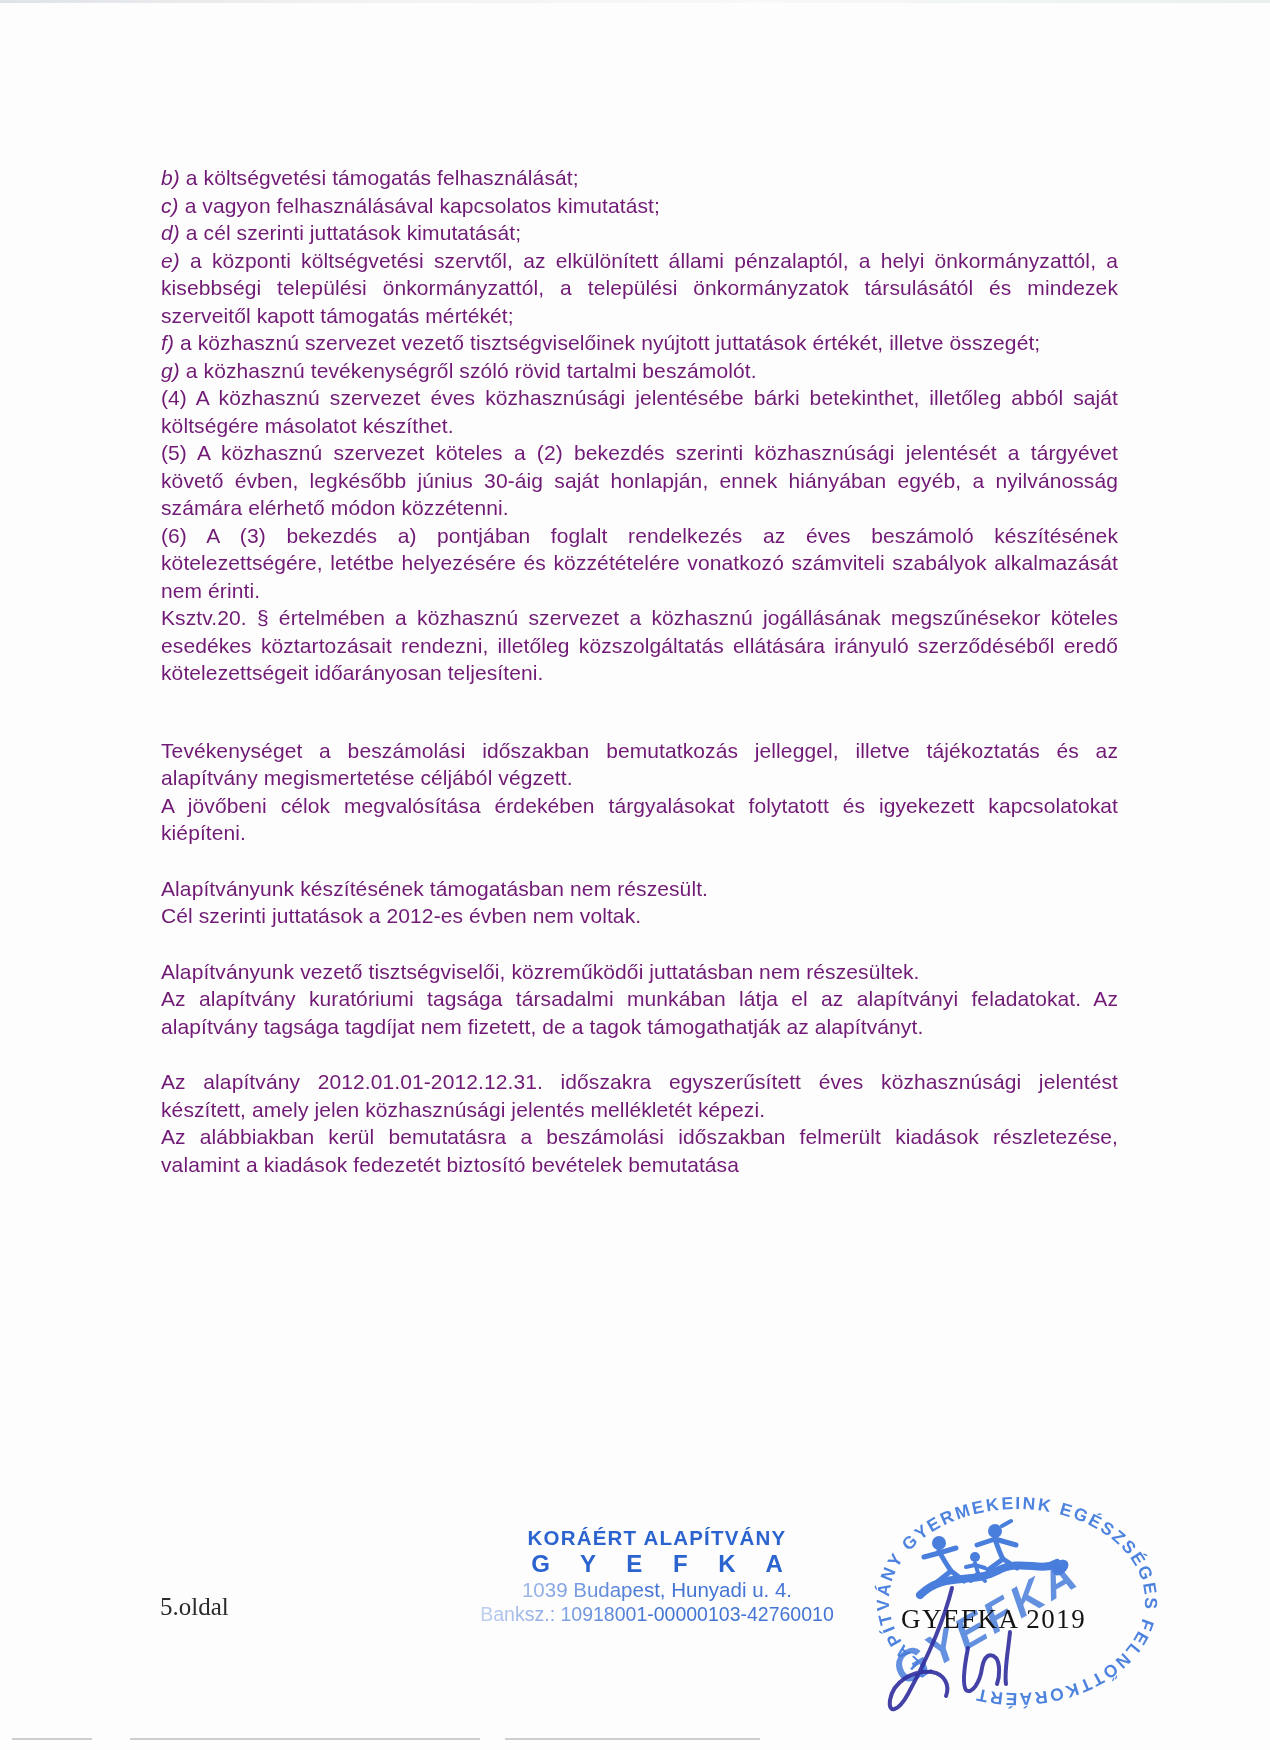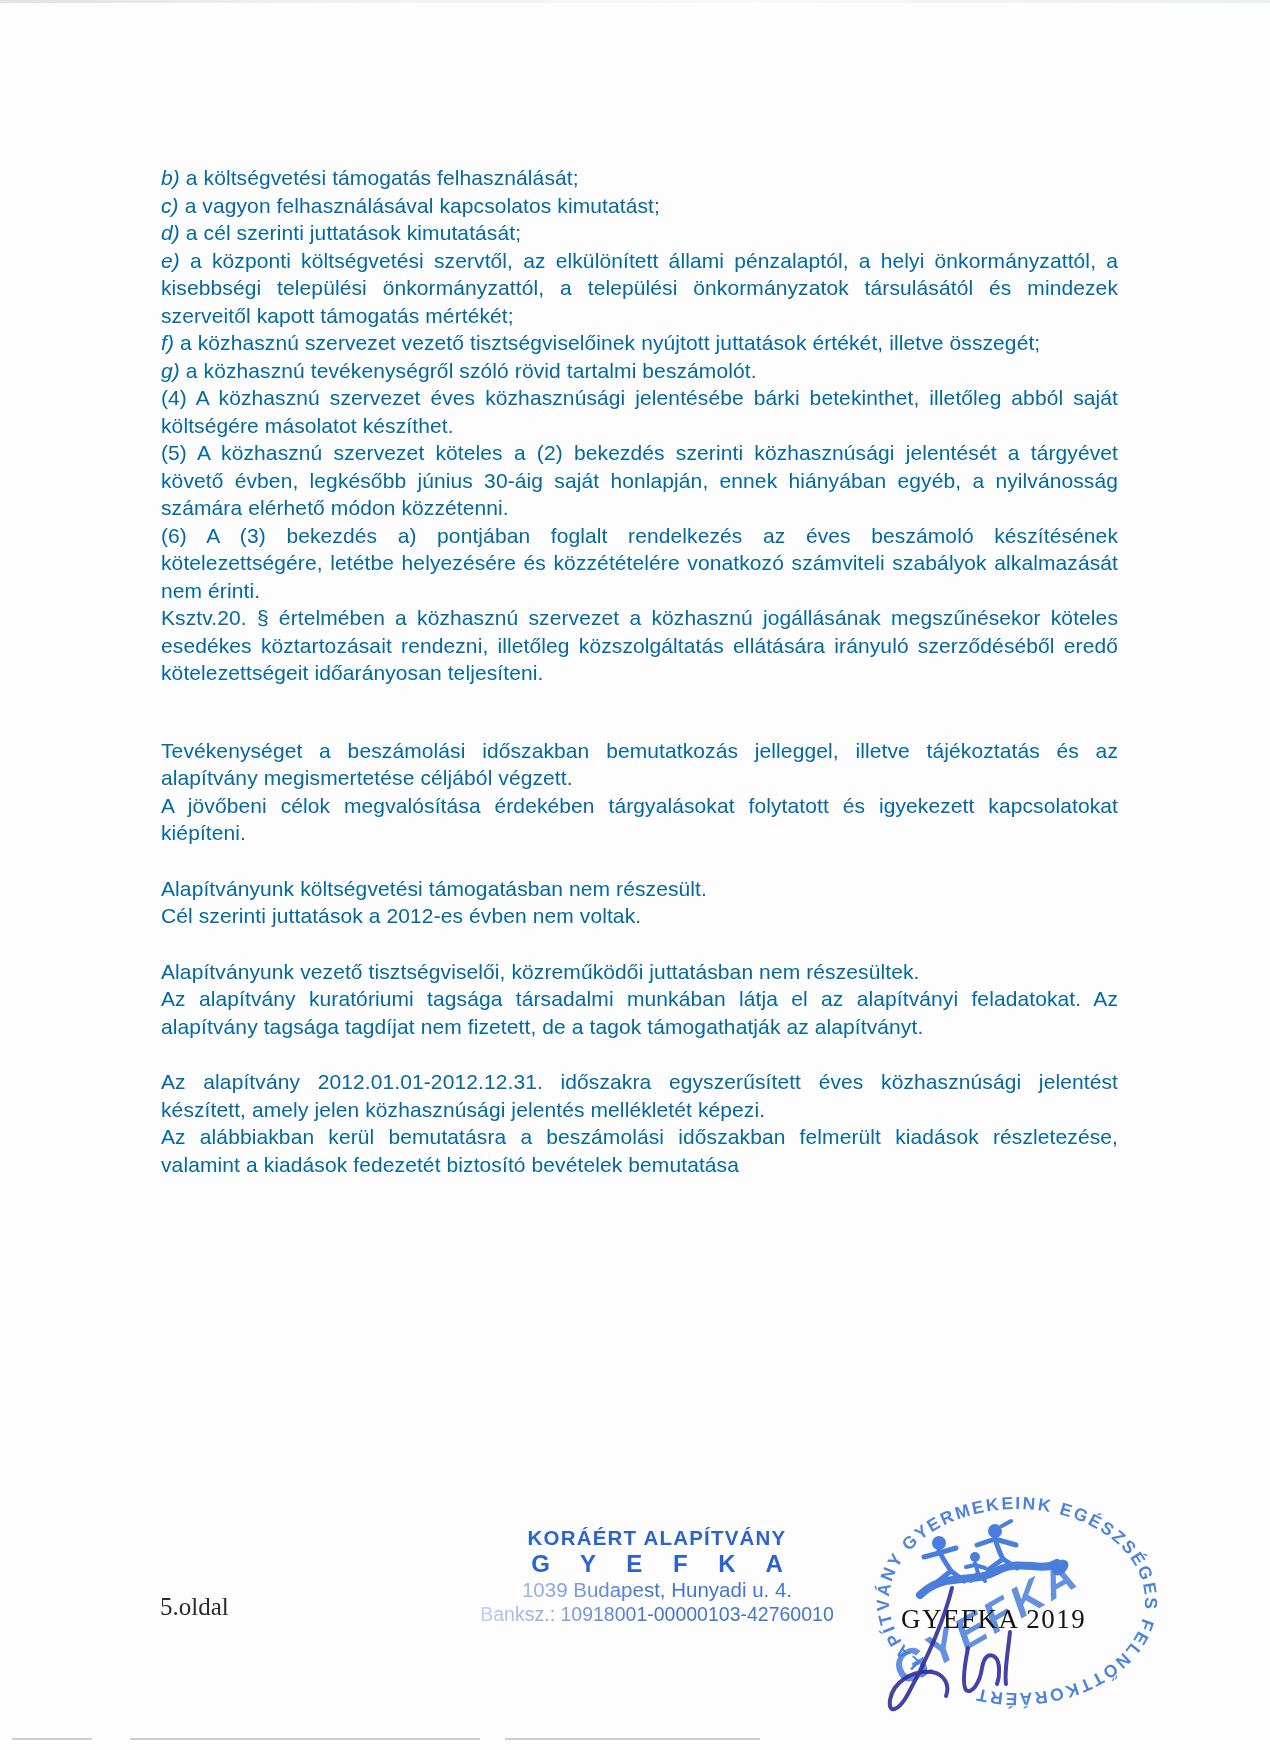--- a/index.html
+++ b/index.html
@@ -15,21 +15,21 @@
     opacity:.55;
   }
   .scan-bottom-line { position:absolute; top:1738px; height:2px; background:#aeb3b8; opacity:.6; }
   .seg1 { left:12px;  width:80px; }
   .seg2 { left:130px; width:350px; }
   .seg3 { left:505px; width:255px; }
 
   
   .doc-body {
     position:absolute; left:161px; top:164px; width:957px;
-    color:#0369a1; font-size:21px; line-height:27.5px;
+    color:#701a75; font-size:21px; line-height:27.5px;
     text-align:justify; letter-spacing:.1px;
   }
   .doc-body p { margin:0; }
   .doc-body p.gap-small { margin-top:28px; }
   .doc-body p.gap-large { margin-top:50px; }
   .doc-body em { font-style:italic; }
 
   
   .page-label {
     position:absolute; left:160px; top:1593px;
@@ -72,21 +72,21 @@
       <p><em>d) </em>a cél szerinti juttatások kimutatását;</p>
       <p><em>e) </em>a központi költségvetési szervtől, az elkülönített állami pénzalaptól, a helyi önkormányzattól, a kisebbségi települési önkormányzattól, a települési önkormányzatok társulásától és mindezek szerveitől kapott támogatás mértékét;</p>
       <p><em>f) </em>a közhasznú szervezet vezető tisztségviselőinek nyújtott juttatások értékét, illetve összegét;</p>
       <p><em>g) </em>a közhasznú tevékenységről szóló rövid tartalmi beszámolót.</p>
       <p>(4) A közhasznú szervezet éves közhasznúsági jelentésébe bárki betekinthet, illetőleg abból saját költségére másolatot készíthet.</p>
       <p>(5) A közhasznú szervezet köteles a (2) bekezdés szerinti közhasznúsági jelentését a tárgyévet követő évben, legkésőbb június 30-áig saját honlapján, ennek hiányában egyéb, a nyilvánosság számára elérhető módon közzétenni.</p>
       <p>(6) A (3) bekezdés a) pontjában foglalt rendelkezés az éves beszámoló készítésének kötelezettségére, letétbe helyezésére és közzétételére vonatkozó számviteli szabályok alkalmazását nem érinti.</p>
       <p>Ksztv.20. § értelmében a közhasznú szervezet a közhasznú jogállásának megszűnésekor köteles esedékes köztartozásait rendezni, illetőleg közszolgáltatás ellátására irányuló szerződéséből eredő kötelezettségeit időarányosan teljesíteni.</p>
       <p class="gap-large">Tevékenységet a beszámolási időszakban bemutatkozás jelleggel, illetve tájékoztatás és az alapítvány megismertetése céljából végzett.</p>
       <p>A jövőbeni célok megvalósítása érdekében tárgyalásokat folytatott és igyekezett kapcsolatokat kiépíteni.</p>
-      <p class="gap-small">Alapítványunk költségvetési támogatásban nem részesült.</p>
+      <p class="gap-small">Alapítványunk készítésének támogatásban nem részesült.</p>
       <p>Cél szerinti juttatások a 2012-es évben nem voltak.</p>
       <p class="gap-small">Alapítványunk vezető tisztségviselői, közreműködői juttatásban nem részesültek.</p>
       <p>Az alapítvány kuratóriumi tagsága társadalmi munkában látja el az alapítványi feladatokat. Az alapítvány tagsága tagdíjat nem fizetett, de a tagok támogathatják az alapítványt.</p>
       <p class="gap-small">Az alapítvány 2012.01.01-2012.12.31. időszakra egyszerűsített éves közhasznúsági jelentést készített, amely jelen közhasznúsági jelentés mellékletét képezi.</p>
       <p>Az alábbiakban kerül bemutatásra a beszámolási időszakban felmerült kiadások részletezése, valamint a kiadások fedezetét biztosító bevételek bemutatása</p>
     </div>
 
   <div class="page-label">5.oldal</div>
 
   <div class="org-stamp">

